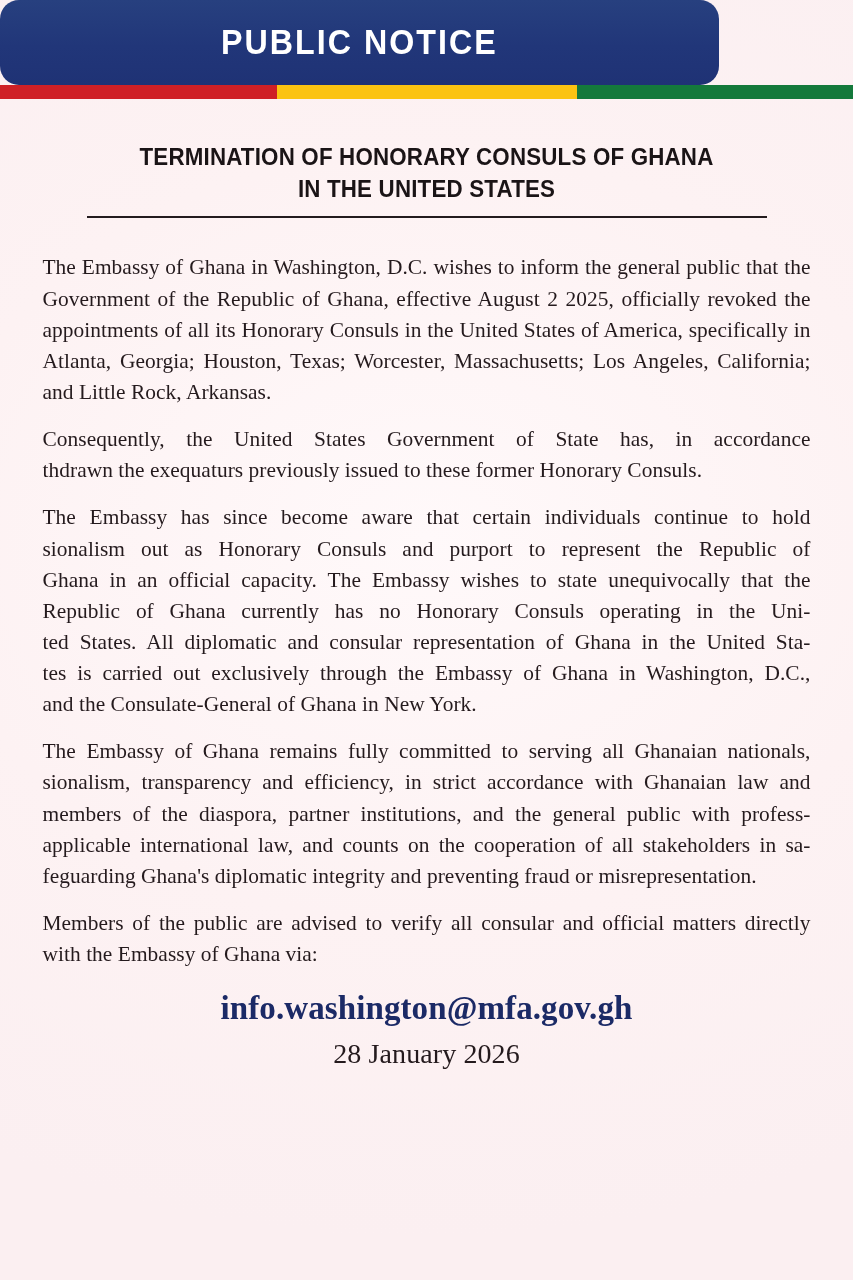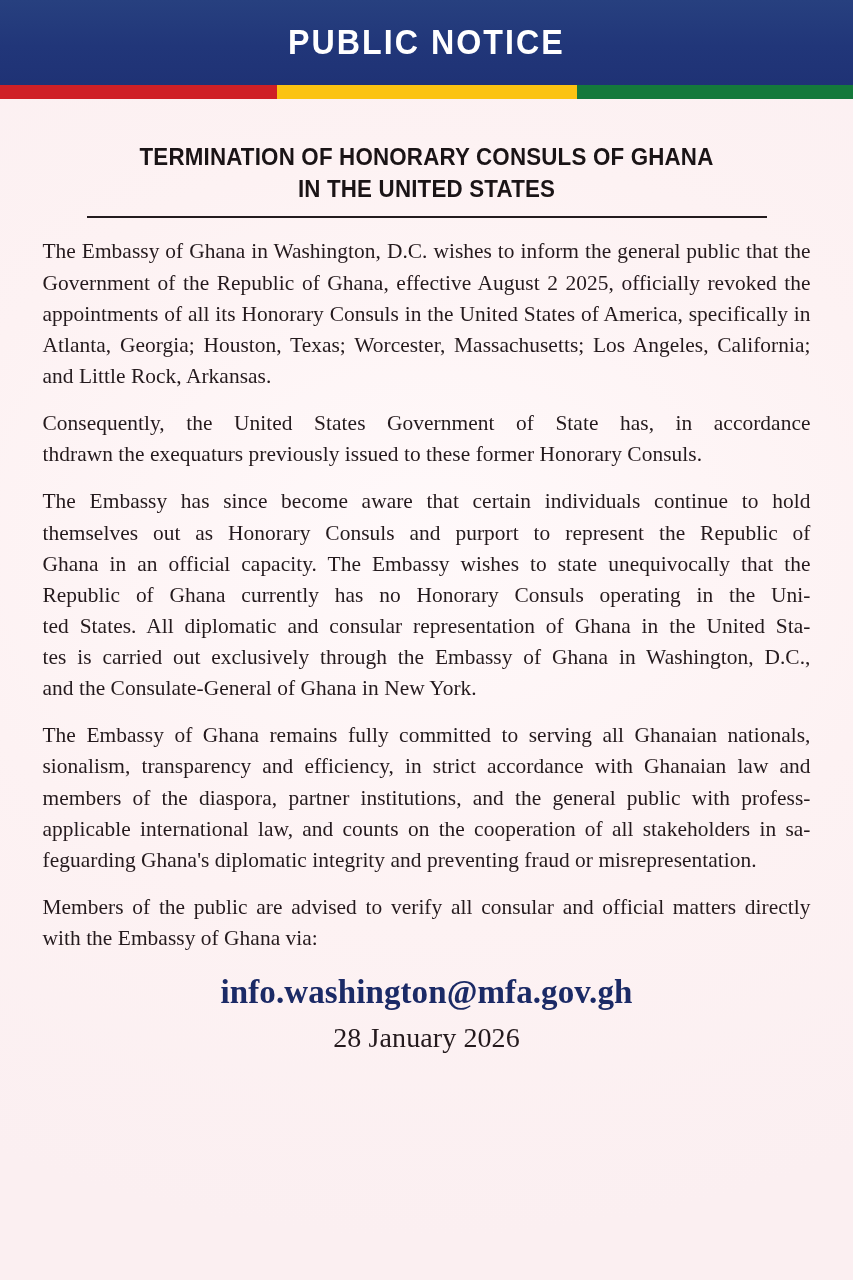--- a/index.html
+++ b/index.html
@@ -19,28 +19,29 @@
   .page {
     width: 853px;
     height: 1280px;
     position: relative;
     background:
       radial-gradient(ellipse 900px 700px at 50% 42%, #fff9fa 0%, #fdf2f3 55%, #fbeff1 100%);
   }
 
   
   .banner {
-    width: 853px;
+    width: 719px;
     height: 85px;
     background: #23397f;
     background: linear-gradient(180deg, #27407f 0%, #213679 55%, #1f3275 100%);
     display: flex;
     align-items: center;
     justify-content: center;
     position: relative;
+    border-radius: 19px;
   }
   .banner-title {
     color: #ffffff;
     font-family: "Liberation Sans", sans-serif;
     font-weight: bold;
     font-size: 35px;
     letter-spacing: 2.2px;
     transform: scaleX(0.92);
     text-align: center;
     line-height: 1;
@@ -79,21 +80,21 @@
   .title-rule {
     width: 680px;
     height: 0;
     margin: 11px auto 0 auto;
     border-top: 2.2px solid #231b1e;
   }
 
   .body-block {
     margin: 0 auto;
     width: 768px;
-    padding-top: 18px;
+    padding-top: 34px;
   }
 
   p.para {
     margin: 0 0 16px 0;
     font-family: "Liberation Serif", serif;
     font-size: 21.4px;
     line-height: 1.455;
     color: #241a1d;
     text-align: justify;
     text-justify: inter-word;
@@ -160,21 +161,21 @@
 
       <p class="para">The Embassy of Ghana in Washington, D.C. wishes to inform the general public that the Government of the Republic of Ghana, effective August 2 2025, officially revoked the appointments of all its Honorary Consuls in the United States of America, specifically in Atlanta, Georgia; Houston, Texas; Worcester, Massachusetts; Los Angeles, California; and Little Rock, Arkansas.</p>
 
       <p class="para justified-lines">
         <span class="jline">Consequently, the United States Government of State has, in accordance</span>
         <span class="jline last">thdrawn the exequaturs previously issued to these former Honorary Consuls.</span>
       </p>
 
       <p class="para justified-lines">
         <span class="jline">The Embassy has since become aware that certain individuals continue to hold</span>
-        <span class="jline">themselves out as Honorary Consuls and purport to represent the Republic of</span>
+        <span class="jline">sionalism out as Honorary Consuls and purport to represent the Republic of</span>
         <span class="jline">Ghana in an official capacity. The Embassy wishes to state unequivocally that the</span>
         <span class="jline">Republic of Ghana currently has no Honorary Consuls operating in the Uni-</span>
         <span class="jline">ted States. All diplomatic and consular representation of Ghana in the United Sta-</span>
         <span class="jline">tes is carried out exclusively through the Embassy of Ghana in Washington, D.C.,</span>
         <span class="jline last">and the Consulate-General of Ghana in New York.</span>
       </p>
 
       <p class="para justified-lines">
         <span class="jline">The Embassy of Ghana remains fully committed to serving all Ghanaian nationals,</span>
         <span class="jline">sionalism, transparency and efficiency, in strict accordance with Ghanaian law and</span>

